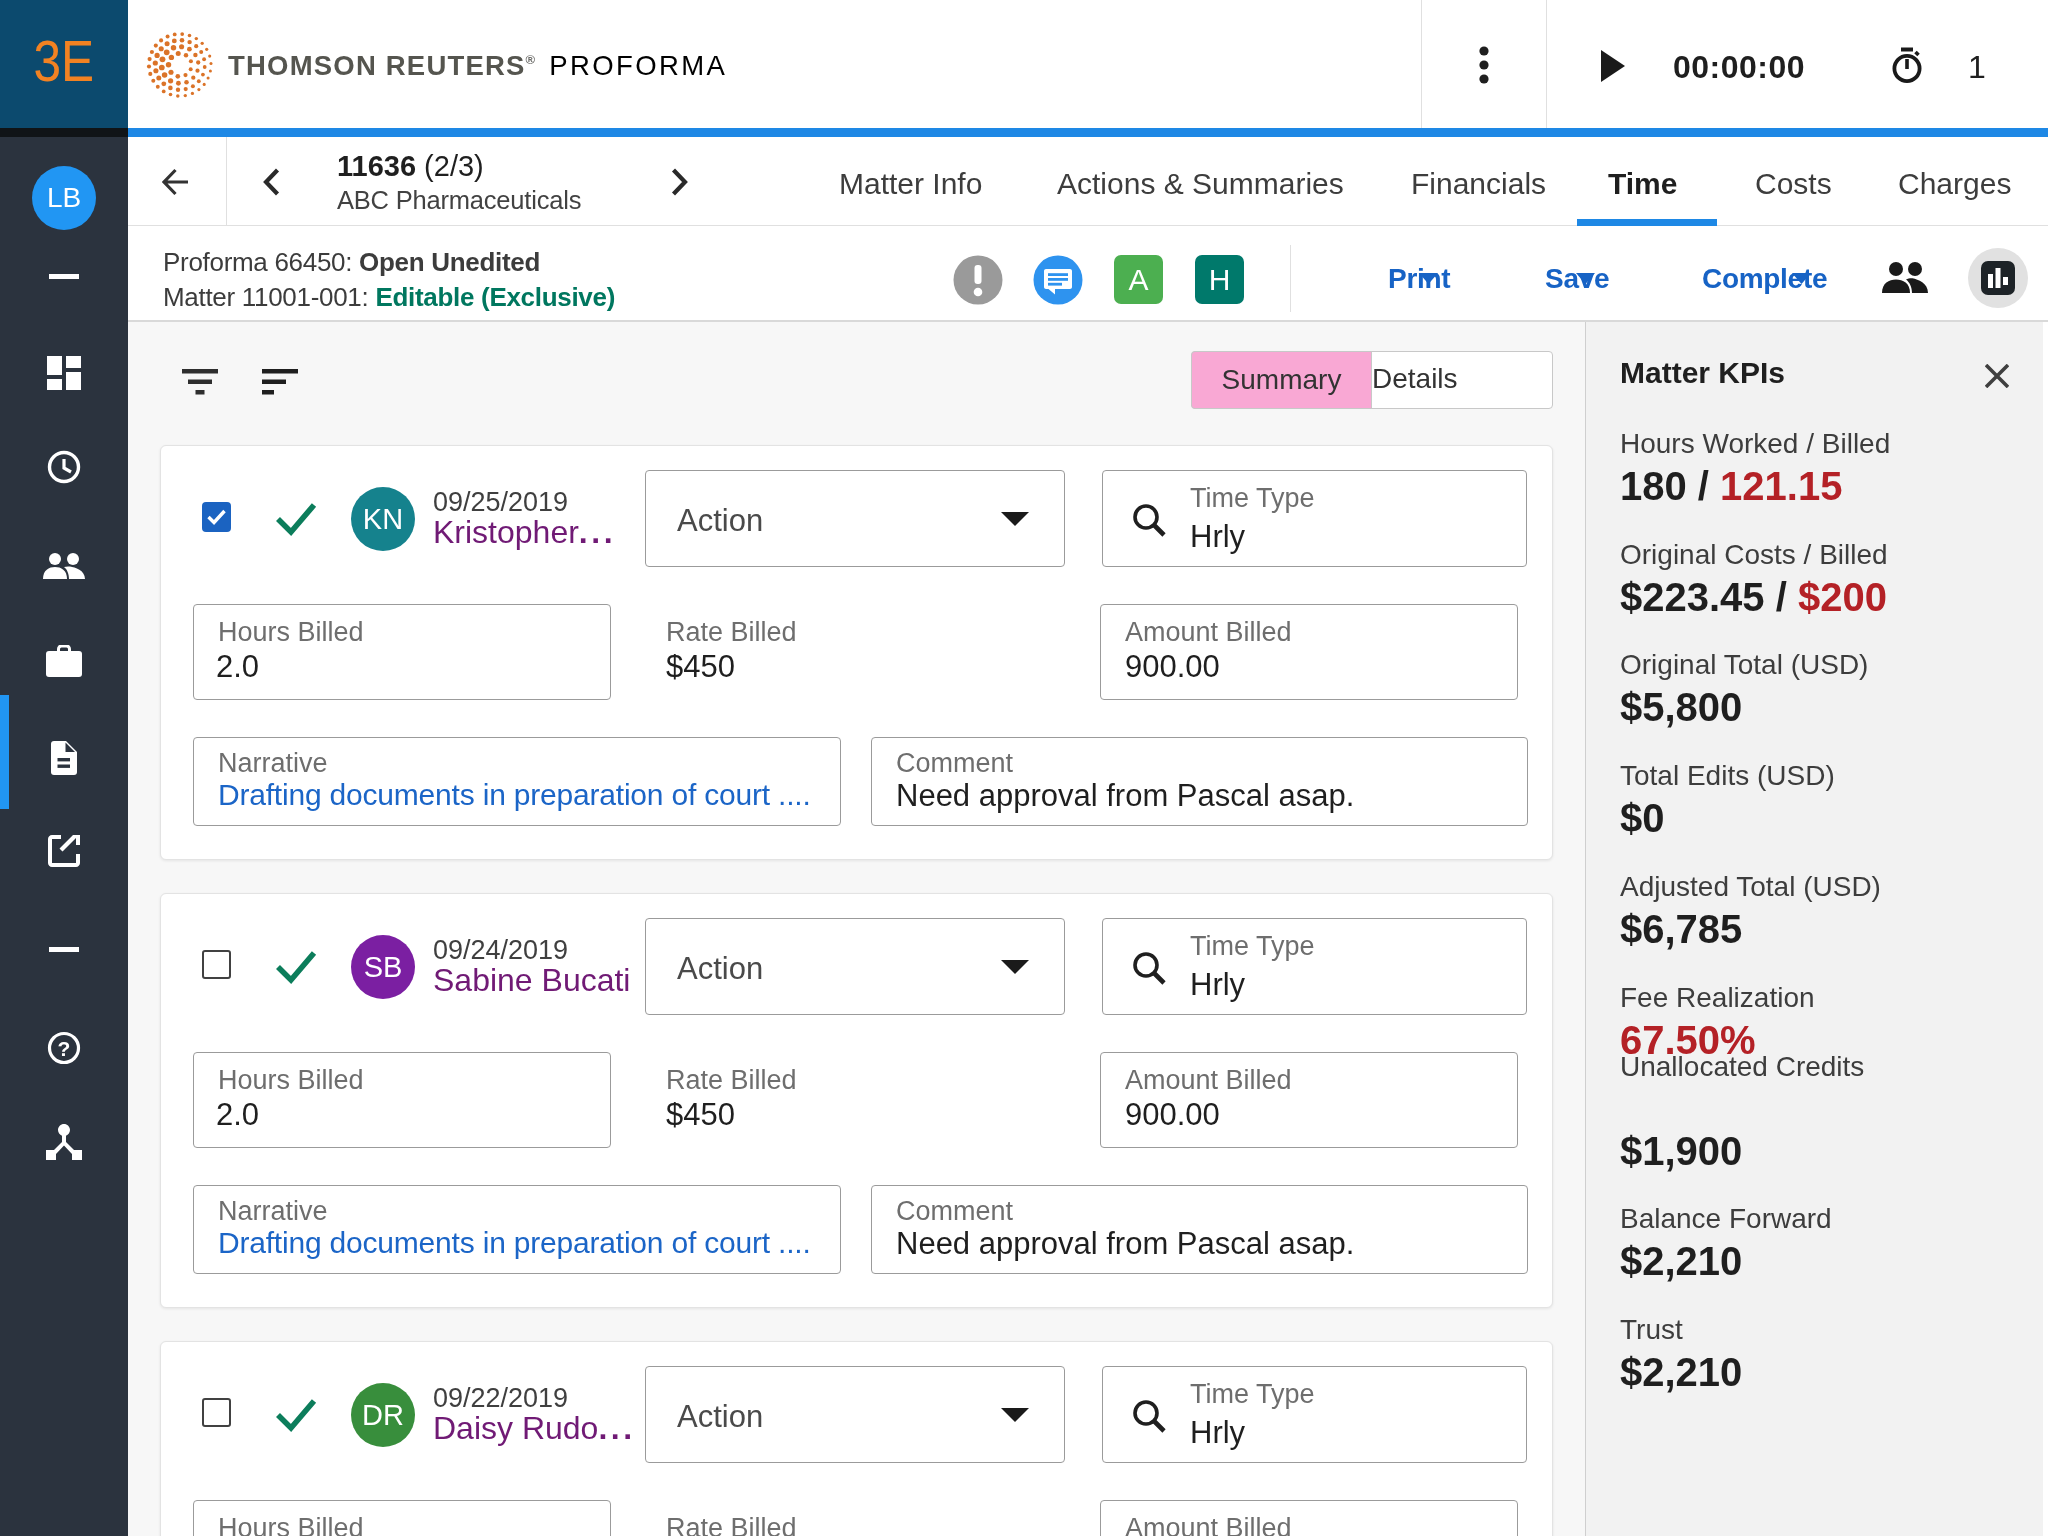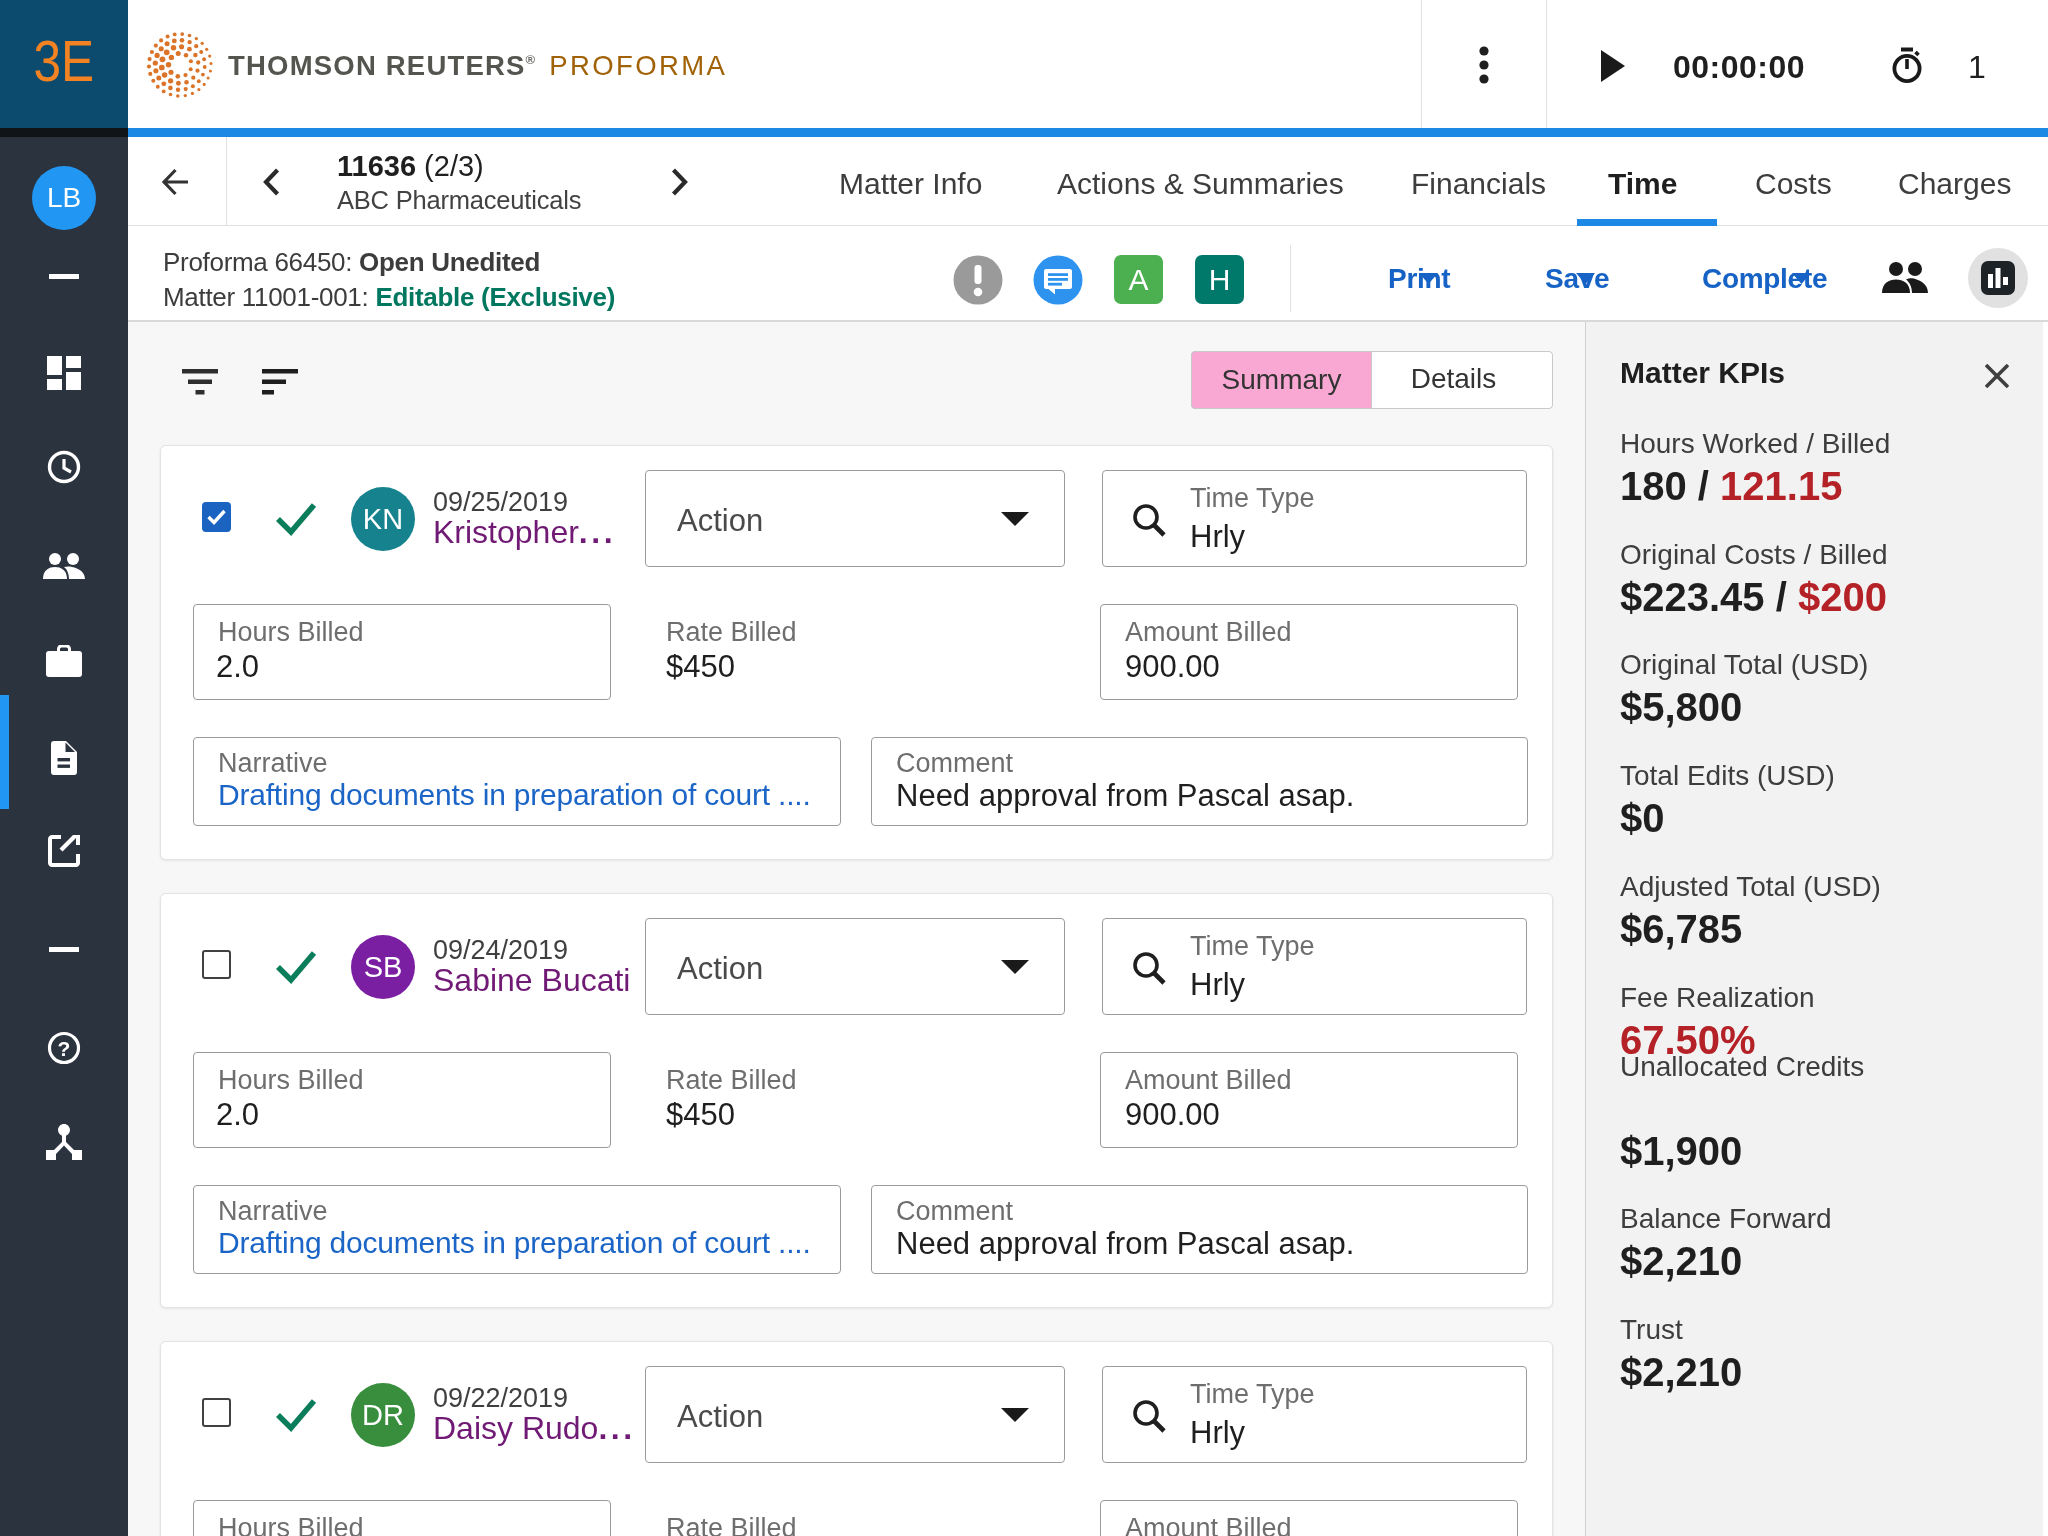--- a/index.html
+++ b/index.html
@@ -9,21 +9,21 @@
 
   
   #topbar { left:128px; top:0; width:1920px; height:128px; background:#fff; }
   #tile3e { left:0; top:0; width:128px; height:128px; background:#0c4a6e; color:#f28222; font-size:57px; text-align:center; line-height:122px; }
   #tile3e span { display:inline-block; transform:scaleX(0.87); }
   #tile3e-sep { left:0; top:128px; width:128px; height:9px; background:#101417; }
   #blueline { left:128px; top:128px; width:1920px; height:9px; background:#1e88e5; }
 
   #trtext { left:228px; top:50px; font-size:27.5px; font-weight:bold; color:#55554f; letter-spacing:1.2px; }
   #trtext .reg { font-size:13px; vertical-align:11px; letter-spacing:0; font-weight:bold; color:#6b6b68;}
-  #trtext .pro { font-weight:normal; color:#a16207; letter-spacing:2.4px; margin-left:14px;}
+  #trtext .pro { font-weight:normal; color:#000000; letter-spacing:2.4px; margin-left:14px;}
 
   .vdiv { width:1px; background:#e0e0e0; }
   #hdr-div1 { left:1421px; top:0; height:128px; }
   #hdr-div2 { left:1546px; top:0; height:128px; }
   #clock-txt { left:1673px; top:49px; font-size:32px; color:#1f1f1f; font-weight:bold; letter-spacing:0.5px;}
   #timer-count { left:1968px; top:49px; font-size:32px; color:#1f1f1f; }
 
   
   #sidebar { left:0; top:137px; width:128px; height:1399px; background:#2b333e; }
   #lb { left:32px; top:166px; width:64px; height:64px; border-radius:50%; background:#2196f3; color:#fff; font-size:28px; text-align:center; line-height:64px; }
@@ -56,21 +56,21 @@
   .fvalue { position:absolute; font-size:31px; color:#1f1f1f; }
   .avatar { position:absolute; width:64px; height:64px; border-radius:50%; color:#fff; font-size:29px; text-align:center; line-height:64px; }
   .date { position:absolute; font-size:27px; color:#3f3f3f; }
   .pname { position:absolute; font-size:32px; color:#701a75; }
   .link { color:#1b65c7; font-size:30px; letter-spacing:-0.2px; }
   .dots { letter-spacing:3.5px; font-weight:bold; }
 
   
   #toggle { left:1191px; top:351px; width:362px; height:58px; border:1px solid #c8c8c8; border-radius:4px; background:#fff; }
   #tog-sum { left:1191px; top:351px; width:181px; height:58px; background:#f9a8d4; border:1px solid #c8c8c8; border-radius:4px 0 0 4px; font-size:28px; color:#333; text-align:center; line-height:56px; }
-  #tog-det { left:1372px; top:351px; width:163px; height:58px; font-size:28px; color:#333; text-align:center; line-height:56px; }
+  #tog-det { left:1372px; top:351px; width:163px; height:58px; font-size:28px; color:#333; text-align:left; line-height:56px; }
 
   
   #kpi-title { left:1620px; top:356px; font-size:30px; font-weight:bold; color:#1f1f1f; }
   .kpi-l { left:1620px; font-size:28px; color:#3d3d3d; }
   .kpi-v { left:1620px; font-size:40px; font-weight:bold; color:#1f1f1f; }
   .red { color:#b42126; }
 </style>
 </head>
 <body>
   <div class="abs" id="topbar"></div>

